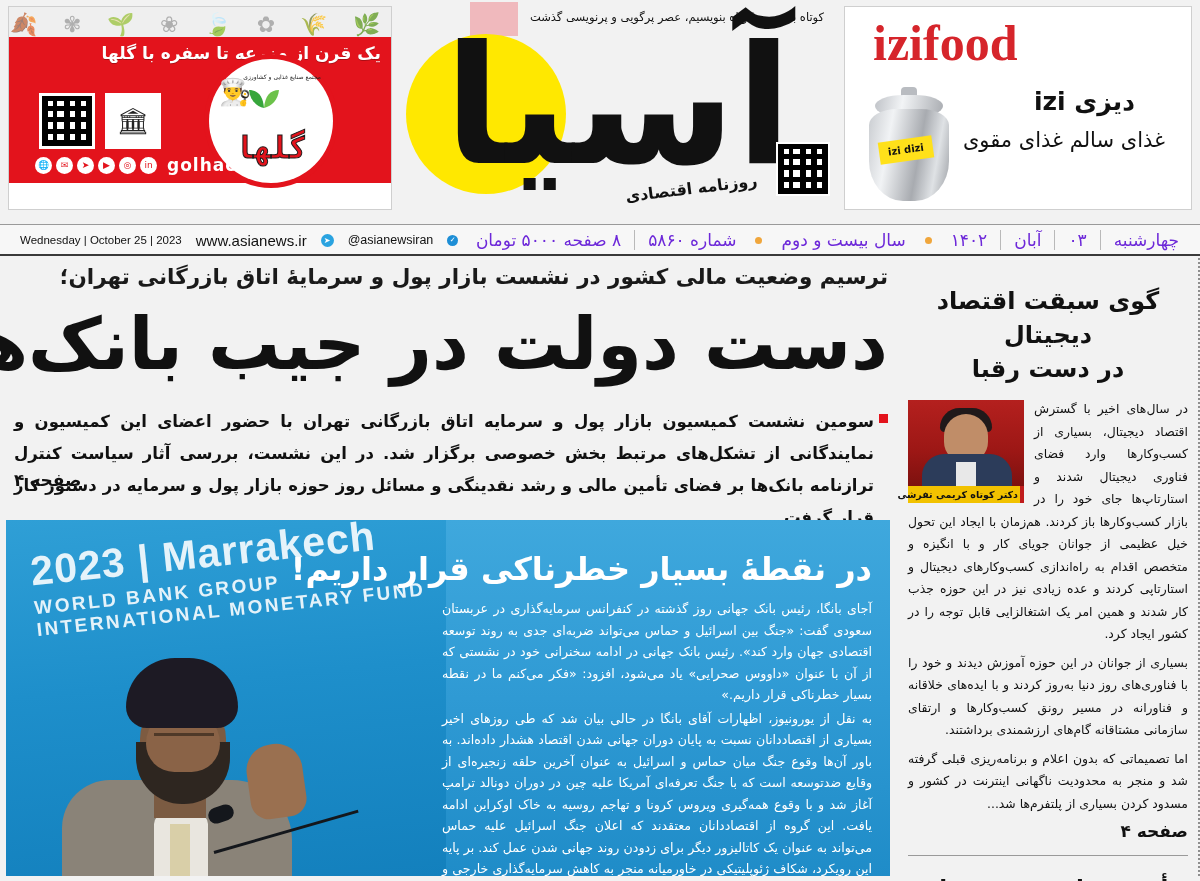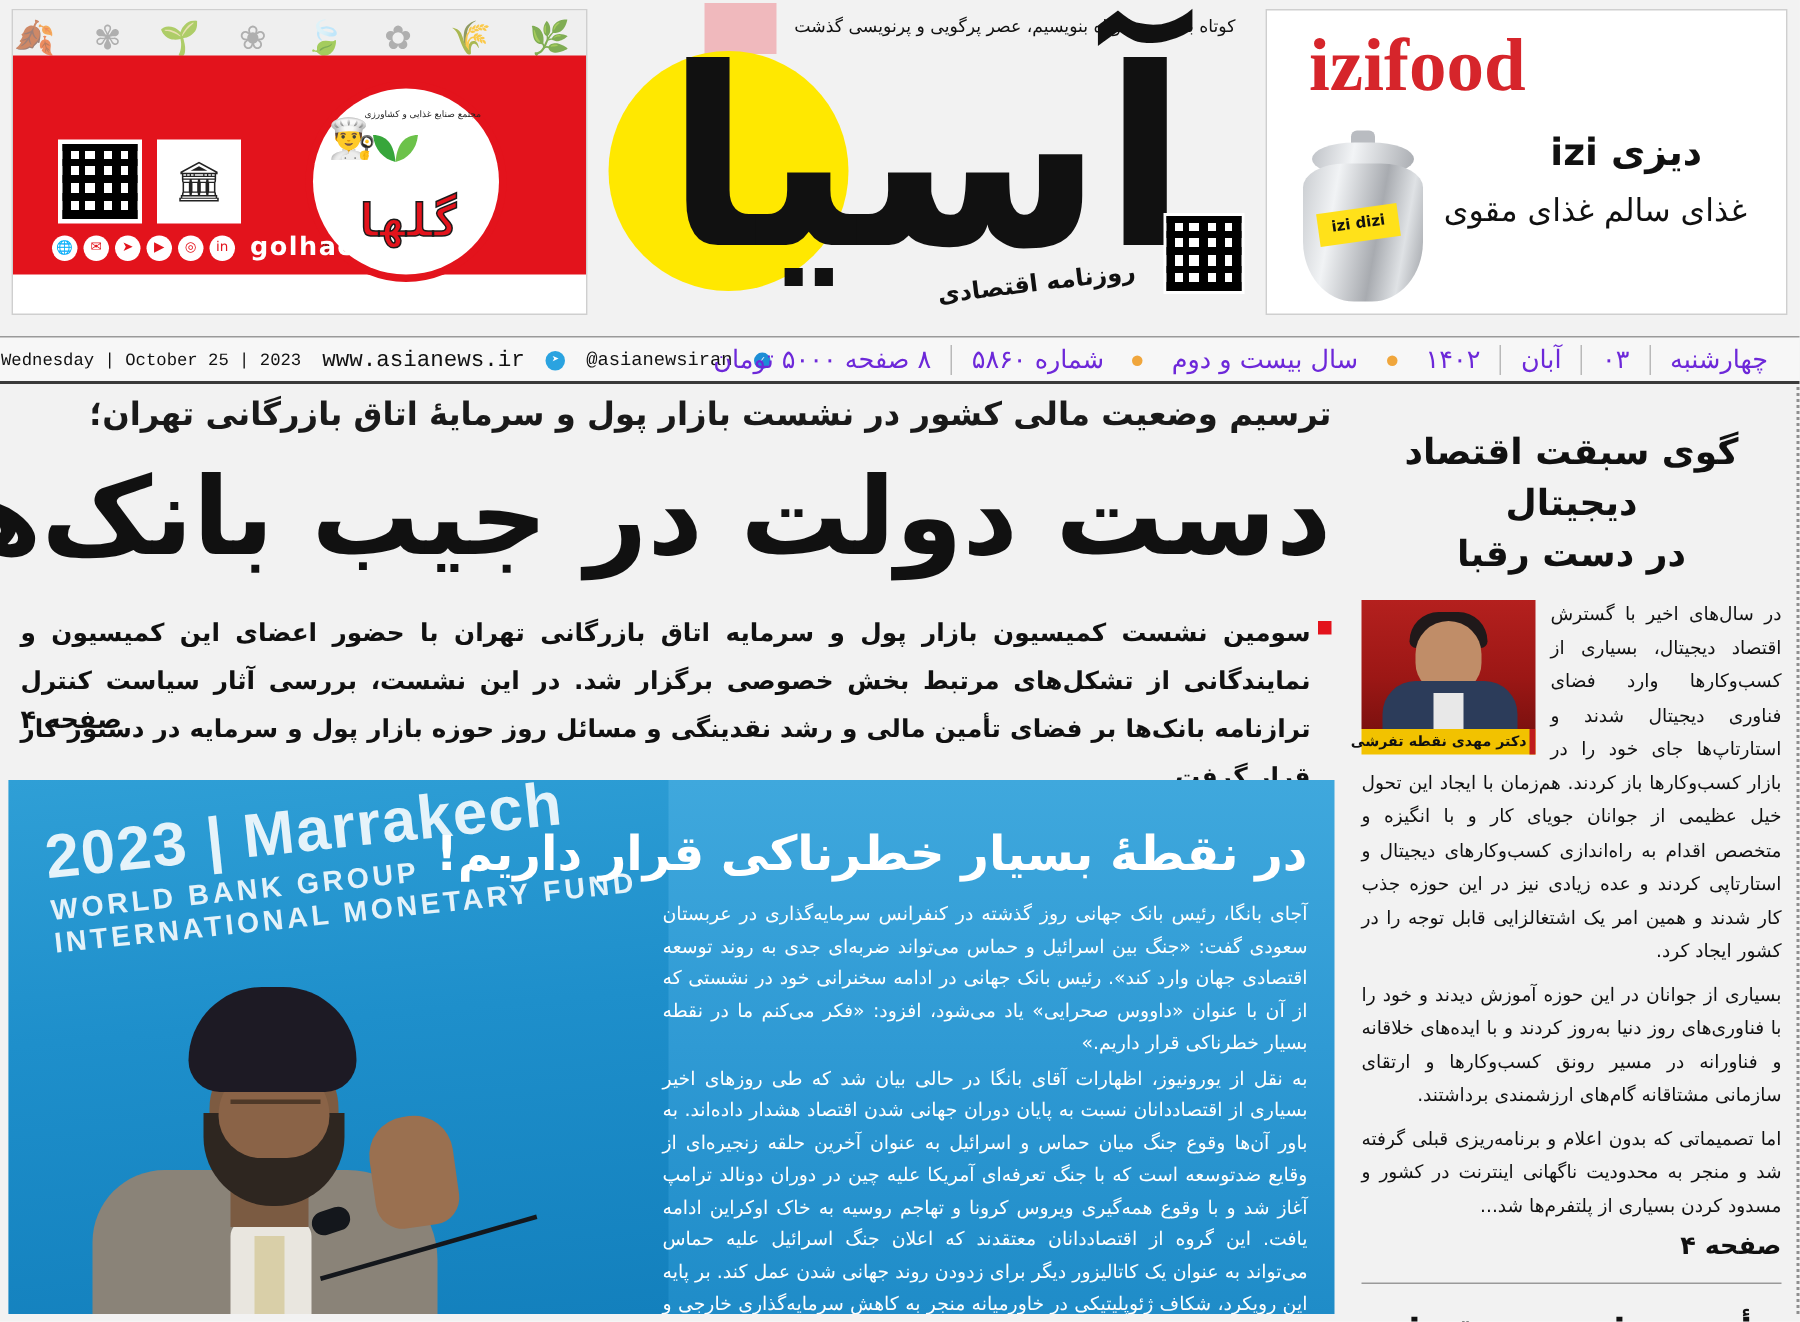--- a/index.html
+++ b/index.html
@@ -173,23 +173,23 @@
     line-height:22px; font-family:"DejaVu Sans", sans-serif; direction:ltr;
   }
 
   
   .info-bar {
     position:absolute; left:0; top:224px; width:1200px; height:32px;
     border-top:1px solid #9a9a9a; border-bottom:2px solid #3a3a3a;
     background:#f7f7f7;
   }
   .info-left {
-    position:absolute; left:1px; top:0; height:30px;
+    position:absolute; left:20px; top:0; height:30px;
     display:flex; align-items:center; gap:14px; direction:ltr;
-    font-family:Liberation Mono, monospace;
+    font-family:Liberation Sans, sans-serif;
     justify-content:center;
   }
   .info-date { font-size:11.5px; color:#111; }
   .info-url { font-size:15px; color:#111; font-weight:normal; }
   .tg-badge {
     width:13px; height:13px; border-radius:50%; background:#2aa3e0;
     color:#fff; font-size:8px; display:flex; align-items:center; justify-content:center;
   }
   .info-handle { font-size:12.5px; color:#111; }
   .vrf {
@@ -389,20 +389,21 @@
 
 <div class="page">
 
   <div class="top-row">
 
     <div class="ad-left">
       <div class="ad-left-spice">
         <div class="spice-glyphs">🌿 🌾 ✿ 🍃 ❀ 🌱 ✾ 🍂 ❁ 🌿 ✿ 🍃 ❀ 🌾 ✾</div>
       </div>
       <div class="ad-left-red">
+        <div class="ad-left-slogan">یک قرن از مزرعه تا سفره با گلها</div>
         <div class="ad-left-circle">
           <div class="circ-sub">مجتمع صنایع غذایی و کشاورزی</div>
           <span class="circ-chef">👨‍🍳</span>
           <svg class="circ-leaf" viewBox="0 0 34 22">
             <path d="M17 21 C9 19 3 13 2 3 C11 3 16 9 17 21 Z" fill="#37a63b"></path>
             <path d="M17 21 C25 19 31 13 32 3 C23 3 18 9 17 21 Z" fill="#6cc24a"></path>
           </svg>
           <div class="circ-logo">گلها</div>
           <div class="circ-reg">®</div>
         </div>
@@ -516,21 +517,21 @@
       <div>در دست رقبا</div>
     </div>
     <div class="sb-body clearfix">
       <div class="author-card">
         <div class="author-photo">
           <div class="a-hair"></div>
           <div class="a-head"></div>
           <div class="a-suit"></div>
           <div class="a-shirt"></div>
         </div>
-        <div class="author-name">دکتر مهدی نقطه تفرشی</div>
+        <div class="author-name">دکتر کوتاه کریمی تفرشی</div>
       </div>
       <p>در سال‌های اخیر با گسترش اقتصاد دیجیتال، بسیاری از کسب‌وکارها وارد فضای فناوری دیجیتال شدند و استارتاپ‌ها جای خود را در بازار کسب‌وکارها باز کردند. هم‌زمان با ایجاد این تحول خیل عظیمی از جوانان جویای کار و با انگیزه و متخصص اقدام به راه‌اندازی کسب‌وکارهای دیجیتال و استارتاپی کردند و عده زیادی نیز در این حوزه جذب کار شدند و همین امر یک اشتغالزایی قابل توجه را در کشور ایجاد کرد.</p>
       <p>بسیاری از جوانان در این حوزه آموزش دیدند و خود را با فناوری‌های روز دنیا به‌روز کردند و با ایده‌های خلاقانه و فناورانه در مسیر رونق کسب‌وکارها و ارتقای سازمانی مشتاقانه گام‌های ارزشمندی برداشتند.</p>
       <p>اما تصمیماتی که بدون اعلام و برنامه‌ریزی قبلی گرفته شد و منجر به محدودیت ناگهانی اینترنت در کشور و مسدود کردن بسیاری از پلتفرم‌ها شد...</p>
       <div class="page-ref-2">صفحه ۴</div>
     </div>
     <div class="sb-divider"></div>
     <div class="sb-title-2">
       <div>تأمین منابع صندوق‌های</div>
 

